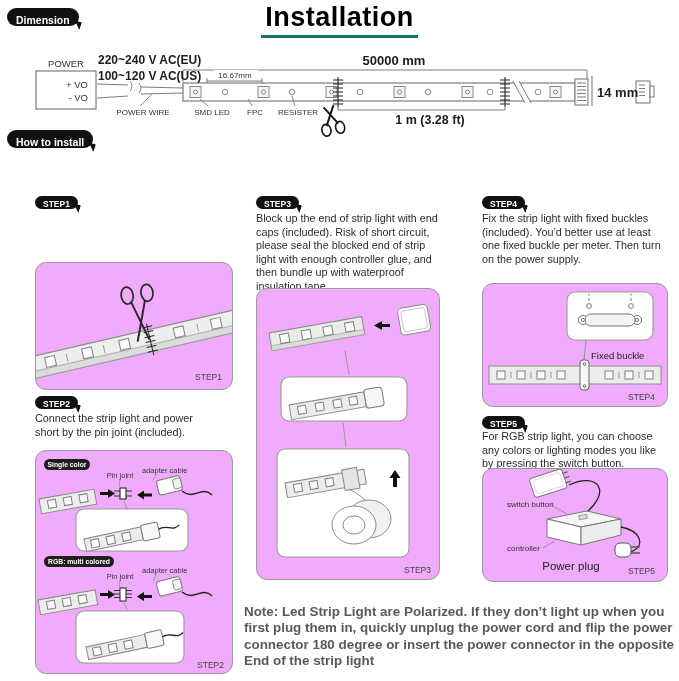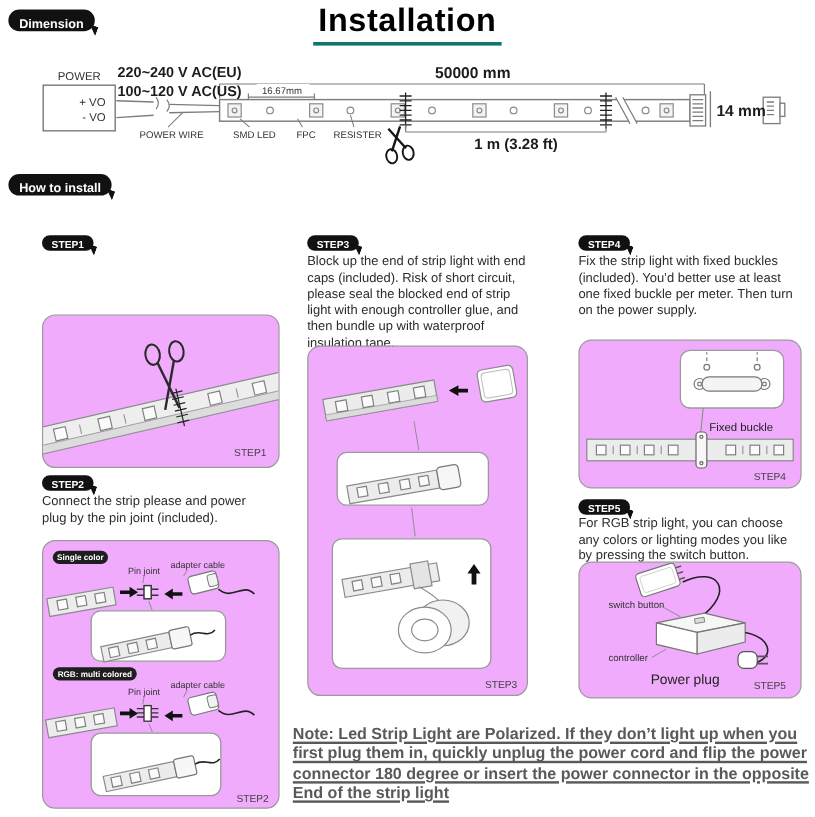--- a/index.html
+++ b/index.html
@@ -19,21 +19,21 @@
   .badge.big { height:18px; font-size:10.5px; padding:0 9px; }
   .badge.step { height:13px; font-size:8.5px; padding:0 8px; border-radius:7px; }
 
   .step-text { position:absolute; font-size:10.8px; line-height:13.6px; color:#2b2b2b; }
 
   .fig { position:absolute; border:1.3px solid #9a9a9a; border-radius:11px; background:#f0abfc; }
   .fig svg { position:absolute; top:0; left:0; }
 
   .note { position:absolute; left:244px; top:604px; width:434px;
           font-size:13.4px; line-height:16.4px; font-weight:bold; color:#595959;
-          text-decoration:underline; text-decoration-thickness:1.5px; text-underline-offset:2px; }
+          text-decoration-thickness:1.5px; text-underline-offset:2px; }
 </style>
 </head>
 <body>
 
 <div class="page">
 
   <div class="badge big" style="left:7px; top:8px;">
     <span>Dimension</span>
   </div>
   <div class="title-wrap">
@@ -133,21 +133,21 @@
 
     <g stroke="#7d7d7d" stroke-width=".9">
       <path d="M140,58 L152,46 M200,51 L208,58 M248,51 L252,58 M292,48 L295,58"></path>
     </g>
     <text x="143" y="67" text-anchor="middle" font-size="8" fill="#333">POWER WIRE</text>
     <text x="212" y="67" text-anchor="middle" font-size="8" fill="#333">SMD LED</text>
     <text x="255" y="67" text-anchor="middle" font-size="8" fill="#333">FPC</text>
     <text x="298" y="67" text-anchor="middle" font-size="8" fill="#333">RESISTER</text>
   </svg>
 
-  <div class="badge big" style="left:7px; top:145px;">
+  <div class="badge big" style="left:7px; top:130px;">
     <span>How to install</span>
   </div>
 
   <div class="badge step" style="left:35px; top:196px;">
     <span>STEP1</span>
   </div>
   <div class="fig" style="left:35px; top:262px; width:196px; height:126px;">
     <svg width="196" height="126" viewBox="0 0 196 126">
       <g transform="translate(-6,94) rotate(-13)">
         <rect x="0" y="0" width="215" height="22" fill="#eeeeee" stroke="#8a8a8a"></rect>
@@ -171,21 +171,21 @@
         <ellipse cx="-10" cy="21" rx="6" ry="8.5" stroke-width="1.7"></ellipse>
         <ellipse cx="10" cy="21" rx="6" ry="8.5" stroke-width="1.7"></ellipse>
       </g>
       <text x="186" y="117" text-anchor="end" font-size="8.5" fill="#444">STEP1</text>
     </svg>
   </div>
 
   <div class="badge step" style="left:35px; top:396px;">
     <span>STEP2</span>
   </div>
-  <div class="step-text" style="left:35px; top:412px; width:180px;">Connect the strip please and power plug by the pin joint (included).</div>
+  <div class="step-text" style="left:35px; top:412px; width:180px;">Connect the strip light and power short by the pin joint (included).</div>
   <div class="fig" style="left:35px; top:450px; width:196px; height:222px;">
     <svg width="196" height="222" viewBox="0 0 196 222">
 
       <rect x="8" y="8" width="46" height="11" rx="5.5" fill="#1e1e1e"></rect>
       <text x="31" y="16" text-anchor="middle" font-size="6.8" font-weight="bold" fill="#fff">Single color</text>
       <text x="84" y="27" text-anchor="middle" font-size="7.5" fill="#333">Pin joint</text>
       <text x="106" y="22" font-size="7.5" fill="#333">adapter cable</text>
       <path d="M84,29 L83,35 M120,24 L117,29" stroke="#8a8a8a" stroke-width=".8"></path>
       <g transform="translate(3,48) rotate(-10)">
         <rect width="56" height="15" fill="#ececec" stroke="#8a8a8a"></rect>

